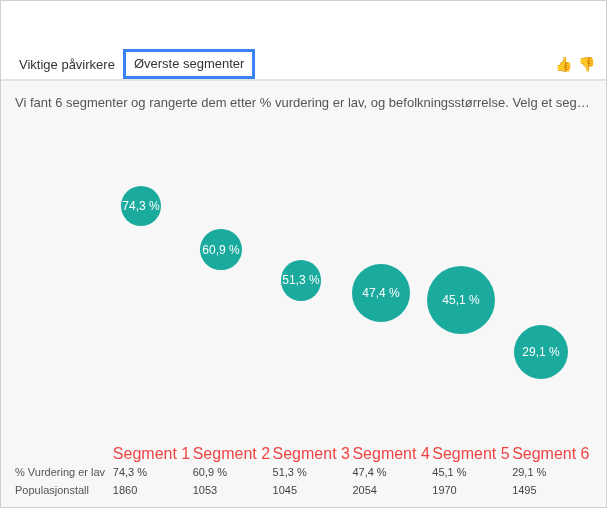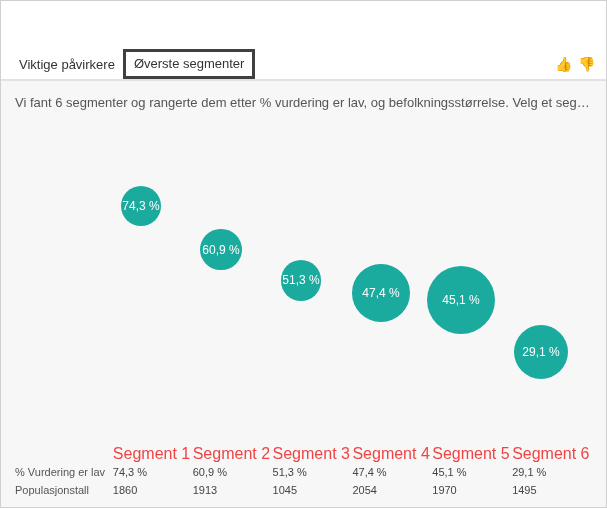--- a/index.html
+++ b/index.html
@@ -30,21 +30,21 @@
     margin-top: 48px;
   }
   .tab {
     font-size: 13px;
     color: #333;
     padding: 4px 8px;
     cursor: pointer;
     white-space: nowrap;
   }
   .tab.highlighted {
-    border: 3px solid #404040;
+    border: 3px solid #3b82f6;
     line-height: 16px;
   }
   .feedback {
     margin-left: auto;
     display: flex;
     gap: 6px;
     color: #888;
   }
   .feedback span { cursor: pointer; font-size: 14px; }
   .divider { height: 1px; background: #e2e2e2; }
@@ -189,21 +189,21 @@
         <div class="cell">74,3 %</div>
         <div class="cell">60,9 %</div>
         <div class="cell">51,3 %</div>
         <div class="cell">47,4 %</div>
         <div class="cell">45,1 %</div>
         <div class="cell">29,1 %</div>
       </div>
       <div class="footer-row">
         <div class="row-label">Populasjonstall</div>
         <div class="cell">1860</div>
-        <div class="cell">1913</div>
+        <div class="cell">1053</div>
         <div class="cell">1045</div>
         <div class="cell">2054</div>
         <div class="cell">1970</div>
         <div class="cell">1495</div>
       </div>
     </div>
   </div>
 
 </div>
 

